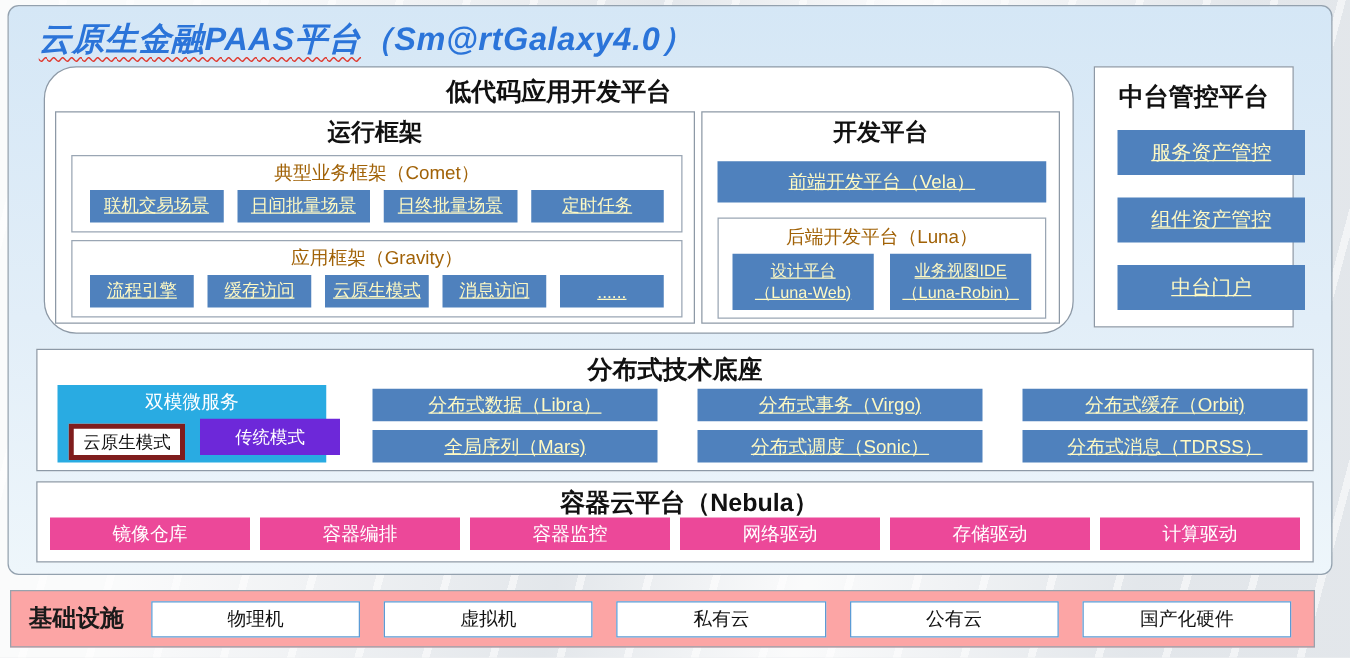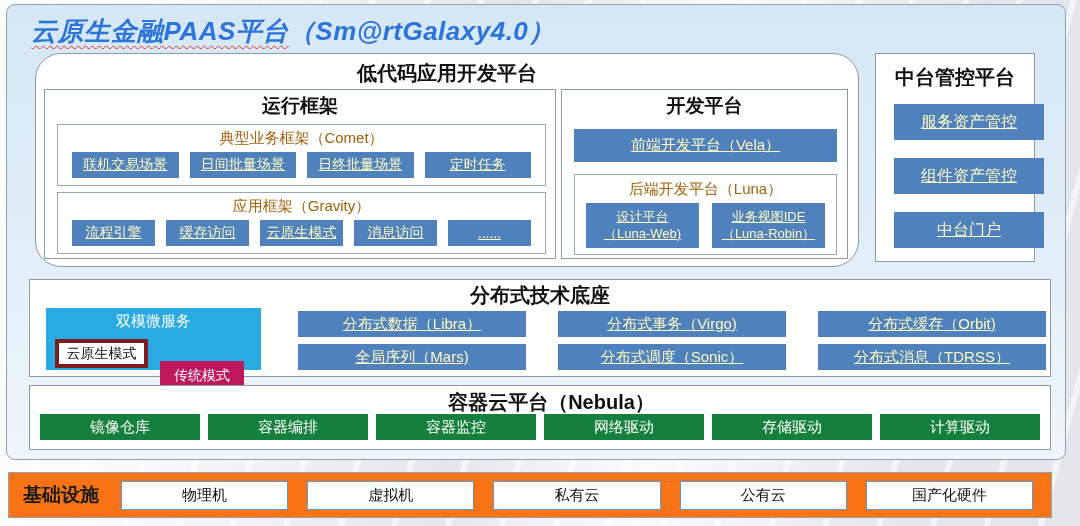--- a/index.html
+++ b/index.html
@@ -41,21 +41,21 @@
   .band-title  { font-weight:bold; font-size:20px; text-align:center; color:#111; }
   .sub-title   { font-weight:bold; font-size:19px; text-align:center; color:#111; }
   .inner-title { font-size:15px; text-align:center; color:#a16207; }
 
   .btn-steel {
     background:#4f81bd; color:#fef9c3;
     display:flex; align-items:center; justify-content:center;
     font-size:14px; white-space:nowrap;text-decoration:underline;
   }
   .btn-cyan {
-    background:#15803d; color:#fff;
+    background:#ec4899; color:#fff;
     display:flex; align-items:center; justify-content:center;
     font-size:15px; white-space:nowrap;
   }
 
   
   .lowcode   { left:28px; top:48px; width:824px; height:214px;border-radius:26px; }
   .lowcode .band-title { margin-top:6px; }
   .runtime   { left:8px;  top:35px; width:512px; height:170px; }
   .runtime .sub-title { margin-top:3px; }
   .comet     { left:12px; top:34px; width:489px; height:62px; }
@@ -84,38 +84,38 @@
     position:absolute; left:16px; top:28px; width:215px; height:62px;
     background:#29abe2; color:#fff;
   }
   .dualmode-title { font-size:15px; text-align:center; margin-top:4px; color:#fff; }
   .mode-native {
     position:absolute; left:9px; top:31px; width:93px; height:29px;
     background:#fff; color:#111; border:4px solid #7f1d1d;
     display:flex; align-items:center; justify-content:center; font-size:14px;
   }
   .mode-trad {
-    position:absolute; left:114px; top:27px; width:84px; height:29px;
-    background:#be185d; color:#fff;
-    display:flex; align-items:center; justify-content:center; font-size:14px;margin-top:26px;
+    position:absolute; left:114px; top:27px; width:112px; height:29px;
+    background:#6d28d9; color:#fff;
+    display:flex; align-items:center; justify-content:center; font-size:14px;
   }
   .dist-grid { position:absolute; left:268px; top:31px; width:748px; }
   .dist-row  { display:flex; gap:32px; margin-bottom:7px; }
   .dist-row .btn-steel { flex:1; height:26px; font-size:15px; }
 
   
   .nebula { left:22px; top:380px; width:1022px; height:65px;padding-left:23px; }
   .nebula .band-title { margin-top:3px; }
   .nebula-row { position:absolute; left:0; right:0; bottom:9px; display:flex; gap:8px; padding:0 10px; }
   .nebula-row .btn-cyan { flex:1; height:26px; }
 
   
   .infra {
     position:absolute; left:8px; top:472px; width:1044px; height:46px;
-    background:#f97316; border:1px solid #97a2ad;
+    background:#fca5a5; border:1px solid #97a2ad;
     display:flex; align-items:center;
   }
   .infra-label { font-weight:bold; font-size:19px; margin-left:14px; white-space:nowrap; }
   .infra-items { display:flex; gap:19px; flex:1; margin-left:22px; margin-right:18px; }
   .infra-item {
     flex:1; height:29px; background:#ffffff; border:1px solid #5b9bd5;
     display:flex; align-items:center; justify-content:center;
     font-size:15px; color:#111;
   }
 </style>

